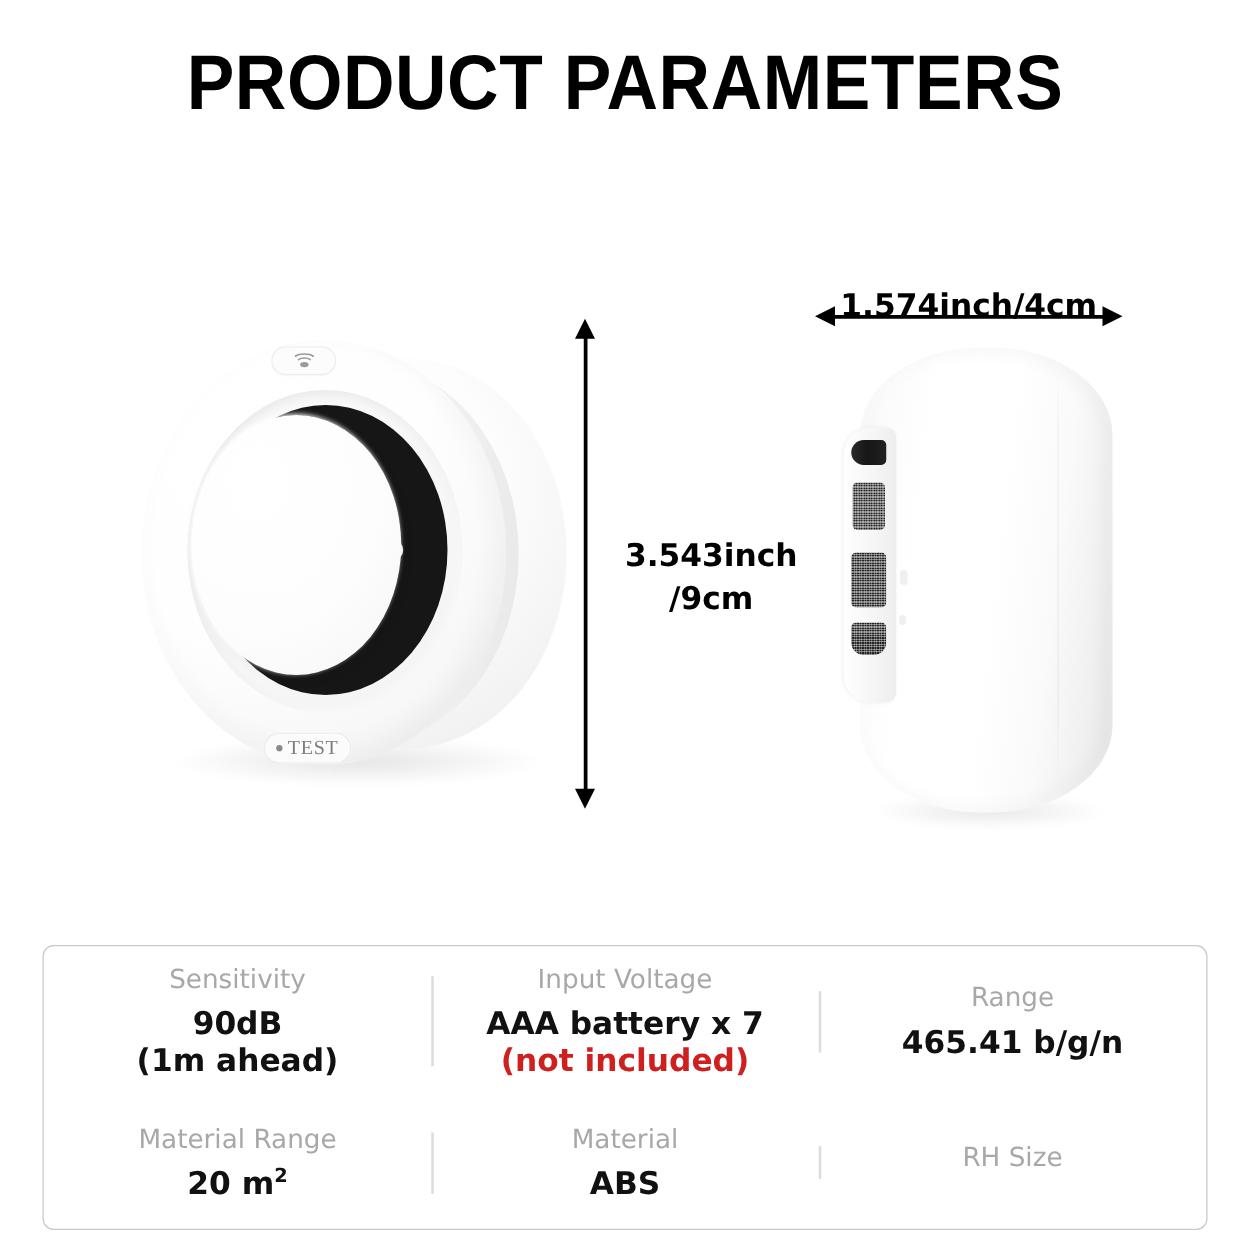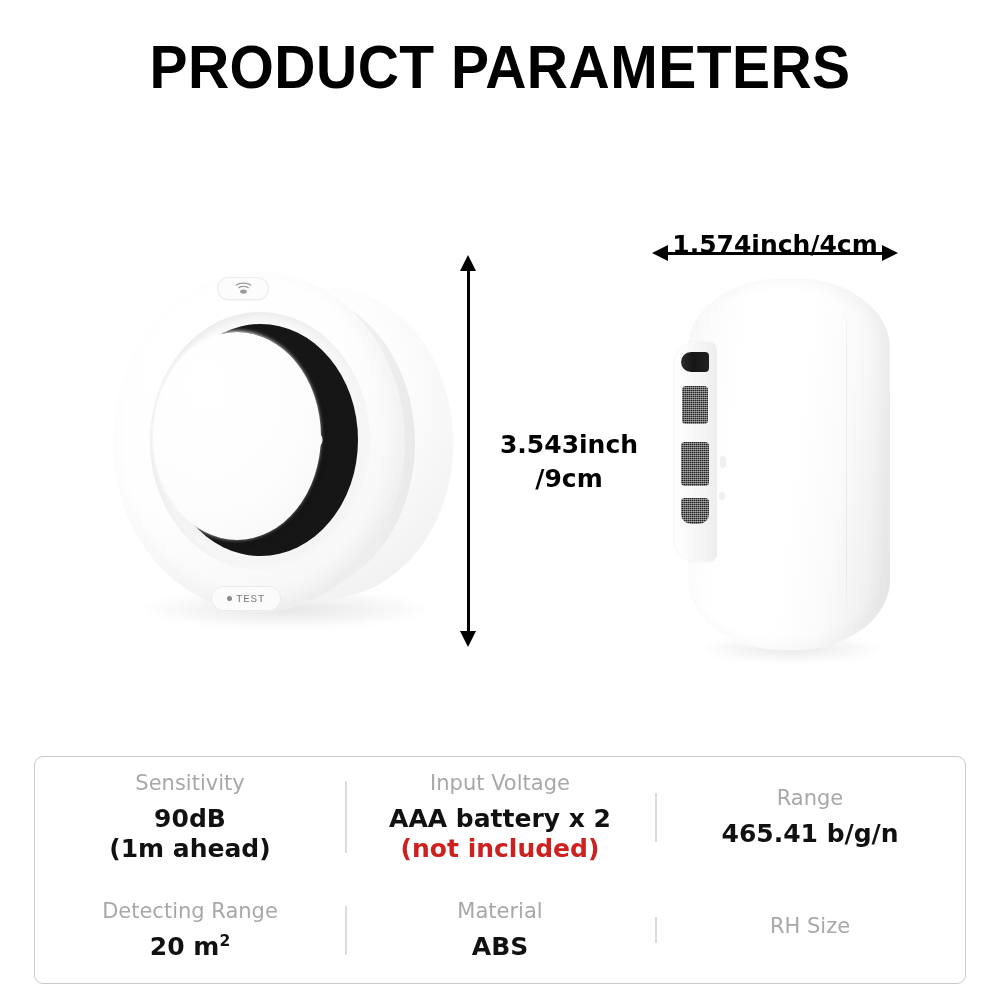--- a/index.html
+++ b/index.html
@@ -178,24 +178,24 @@
     display: flex;
     align-items: center;
     justify-content: center;
     gap: 4px;
   }
   .df-test-dot {
     width: 5px; height: 5px; border-radius: 50%;
     background: #8a8a8a;
   }
   .df-test-label {
-    font-size: 11px;
+    font-size: 16px;
     letter-spacing: 0.6px;
     color: #7d7d7d;
-    font-family: Liberation Mono, monospace;
+    font-family: Liberation Serif, serif;
   }
   
   .df-shadow {
     position: absolute;
     left: 36px;
     top: 330px;
     width: 290px;
     height: 38px;
     border-radius: 50%;
     background: radial-gradient(ellipse at 50% 50%, rgba(0,0,0,0.10) 0%, rgba(0,0,0,0.04) 45%, rgba(0,0,0,0) 72%);
@@ -522,35 +522,35 @@
     <div class="spec-cell">
       <div class="spec-label">Sensitivity</div>
       <div class="spec-value">
         <span>90dB</span>
         <span class="sub">(1m ahead)</span>
       </div>
     </div>
     <div class="spec-cell">
       <div class="spec-label">Input Voltage</div>
       <div class="spec-value">
-        <span>AAA battery x 2</span>
+        <span>AAA battery x 7</span>
         <span class="sub alert">(not included)</span>
       </div>
     </div>
     <div class="spec-cell">
       <div class="spec-label">Range</div>
       <div class="spec-value">
         <span>465.41 b/g/n</span>
       </div>
     </div>
   </div>
 
   <div class="spec-row row-2">
     <div class="spec-cell">
-      <div class="spec-label">Detecting Range</div>
+      <div class="spec-label">Material Range</div>
       <div class="spec-value">
         <span>20 m</span><sup>2</sup>
       </div>
     </div>
     <div class="spec-cell">
       <div class="spec-label">Material</div>
       <div class="spec-value">
         <span>ABS</span>
       </div>
     </div>

